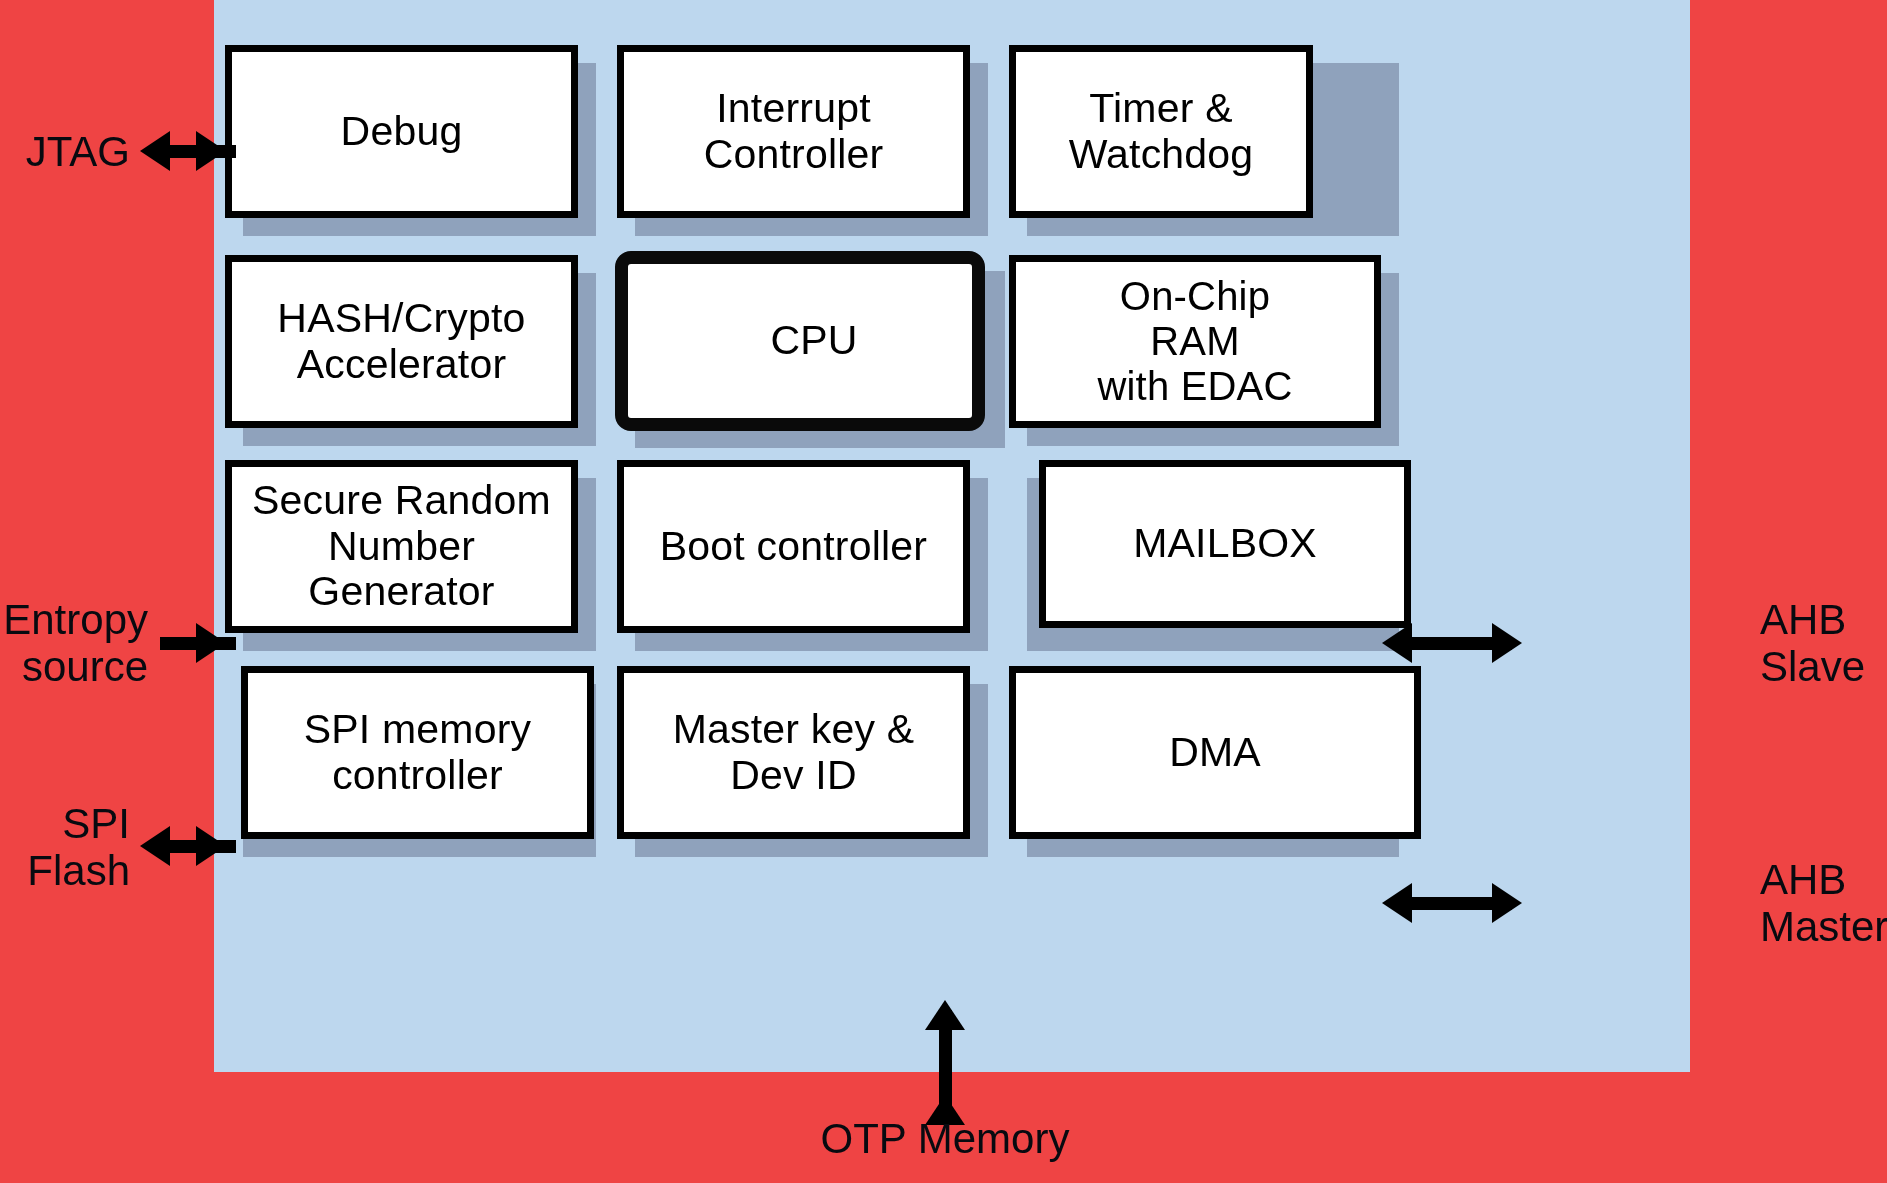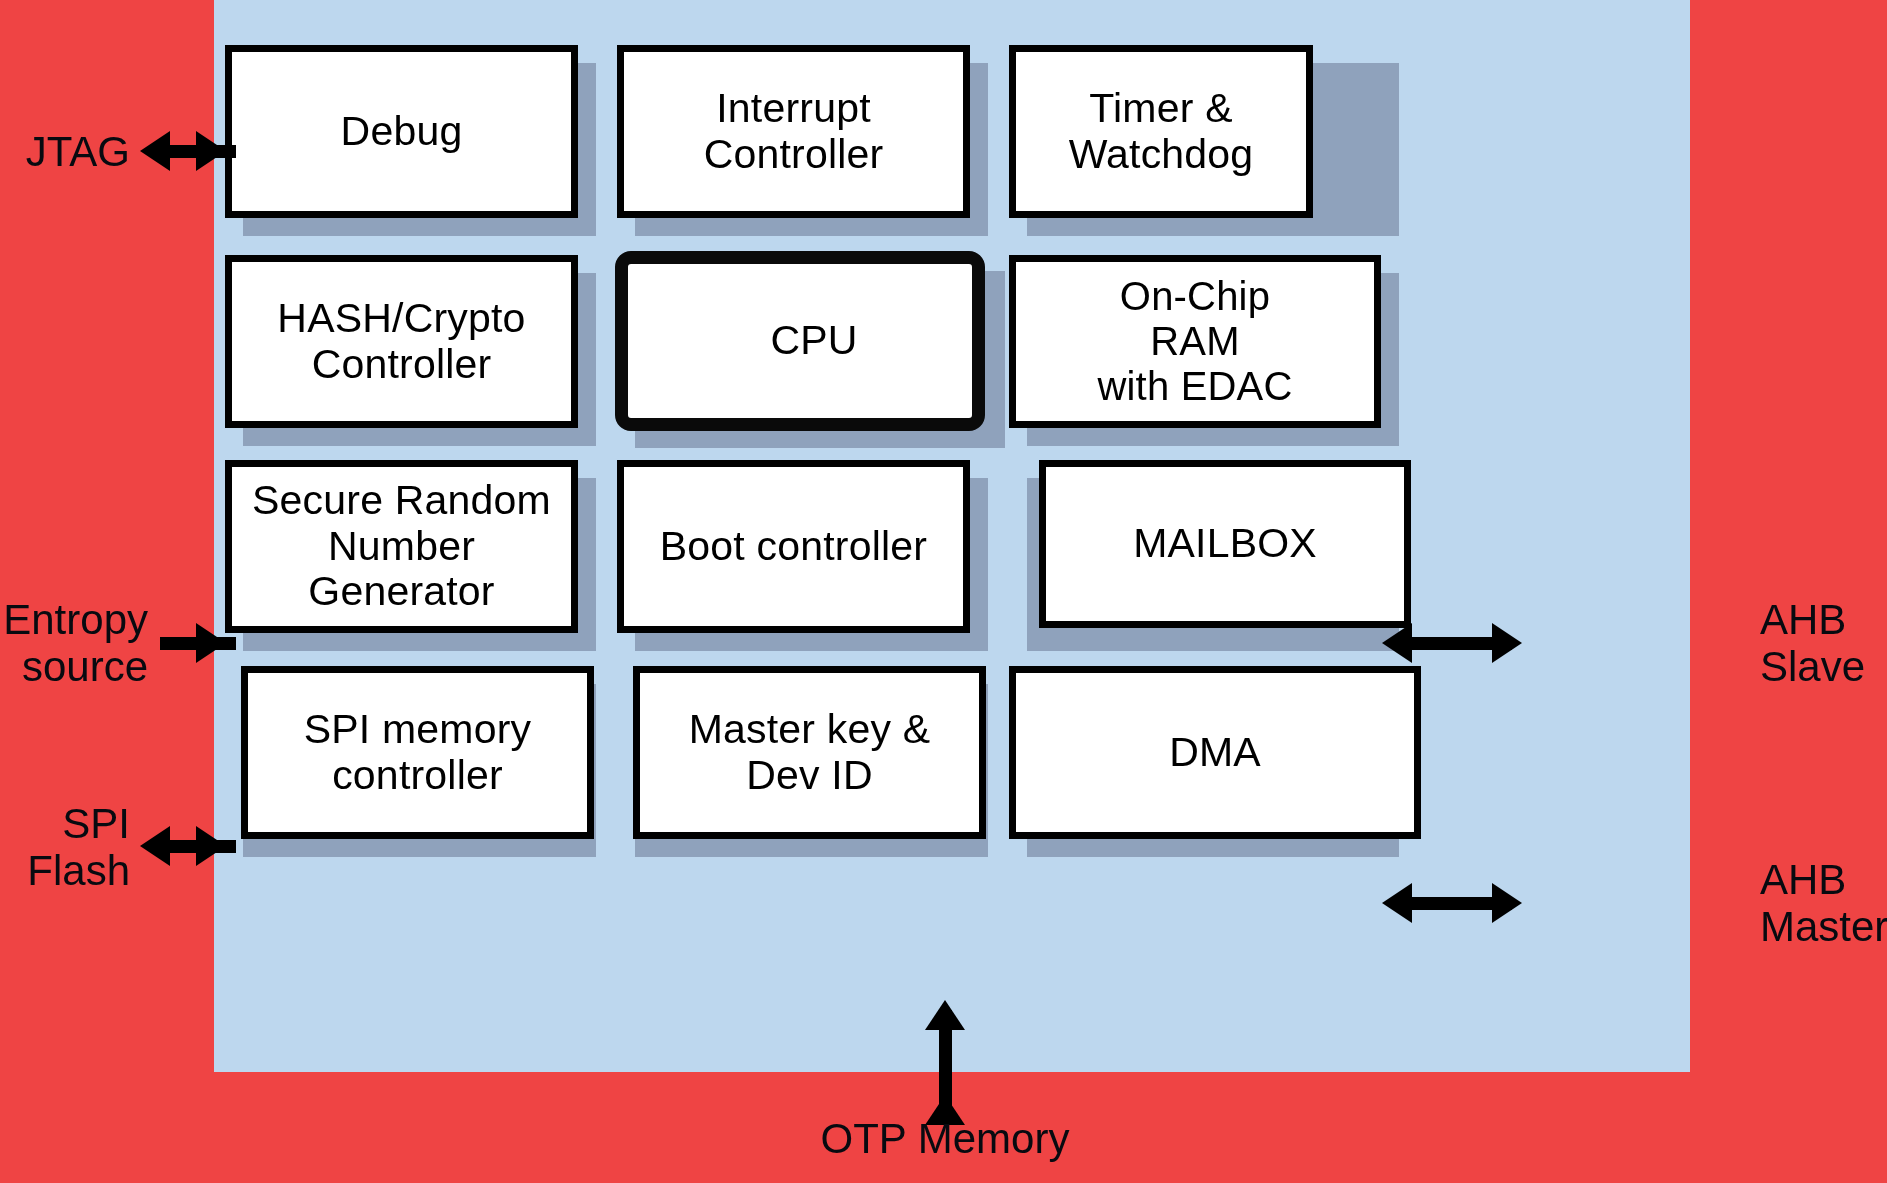--- a/index.html
+++ b/index.html
@@ -86,39 +86,39 @@
 
   <div class="blk" style="left: 225px; top: 45px; width: 353px; height: 173px; white-space: pre-line;">Debug</div>
 
   <div class="blk" style="left: 617px; top: 45px; width: 353px; height: 173px; white-space: pre-line;">Interrupt
 Controller</div>
 
   <div class="blk" style="left: 1009px; top: 45px; width: 304px; height: 173px; white-space: pre-line;">Timer &amp;
 Watchdog</div>
 
   <div class="blk" style="left: 225px; top: 255px; width: 353px; height: 173px; white-space: pre-line;">HASH/Crypto
-Controller</div>
+Accelerator</div>
 
   <div class="blk cpu" style="left: 615px; top: 251px; width: 370px; height: 180px; white-space: pre-line;">CPU</div>
 
   <div class="blk" style="left: 1009px; top: 255px; width: 372px; height: 173px; font-size: 40px; white-space: pre-line;">On-Chip
 RAM
 with EDAC</div>
 
   <div class="blk" style="left: 617px; top: 460px; width: 353px; height: 173px; white-space: pre-line;">Boot controller</div>
 
   <div class="blk" style="left: 225px; top: 460px; width: 353px; height: 173px; white-space: pre-line;">Secure Random
 Number Generator</div>
 
   <div class="blk" style="left: 1009px; top: 460px; width: 372px; height: 168px; white-space: pre-line; margin-left: 30px;">MAILBOX</div>
 
   <div class="blk" style="left: 225px; top: 666px; width: 353px; height: 173px; white-space: pre-line; margin-left: 16px;">SPI memory
 controller</div>
 
-  <div class="blk" style="left: 617px; top: 666px; width: 353px; height: 173px; white-space: pre-line; margin-left: 16px;">Master key &amp;
+  <div class="blk" style="left: 617px; top: 666px; width: 353px; height: 173px; white-space: pre-line;">Master key &amp;
 Dev ID</div>
 
   <div class="blk" style="left: 1009px; top: 666px; width: 412px; height: 173px; white-space: pre-line;">DMA</div>
 
   <div class="ext-label l" style="left: 0px; top: 128px; width: 130px; white-space: pre-line;">JTAG</div>
 
   <div class="ext-label l" style="left: 0px; top: 596px; width: 148px; white-space: pre-line;">Entropy
 source</div>
 
   <div class="ext-label l" style="left: 0px; top: 800px; width: 130px; white-space: pre-line;">SPI

